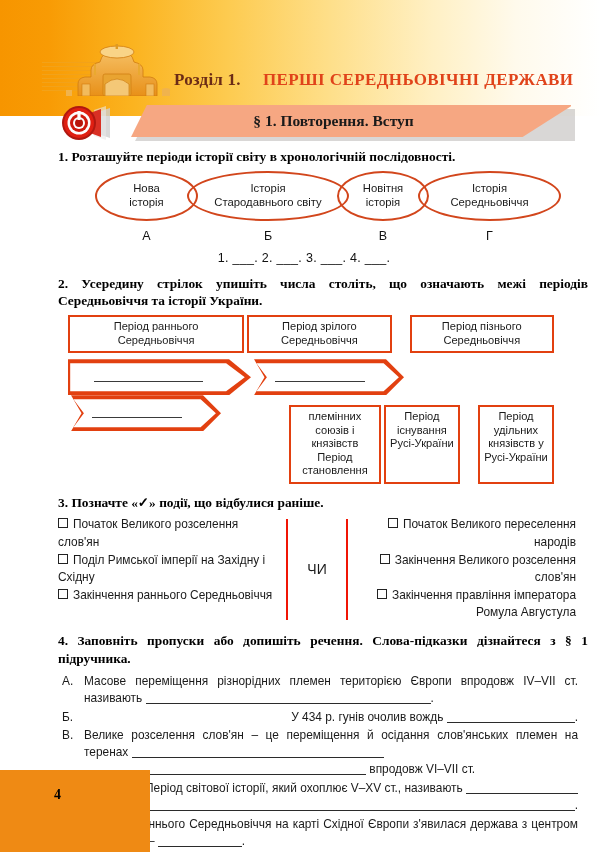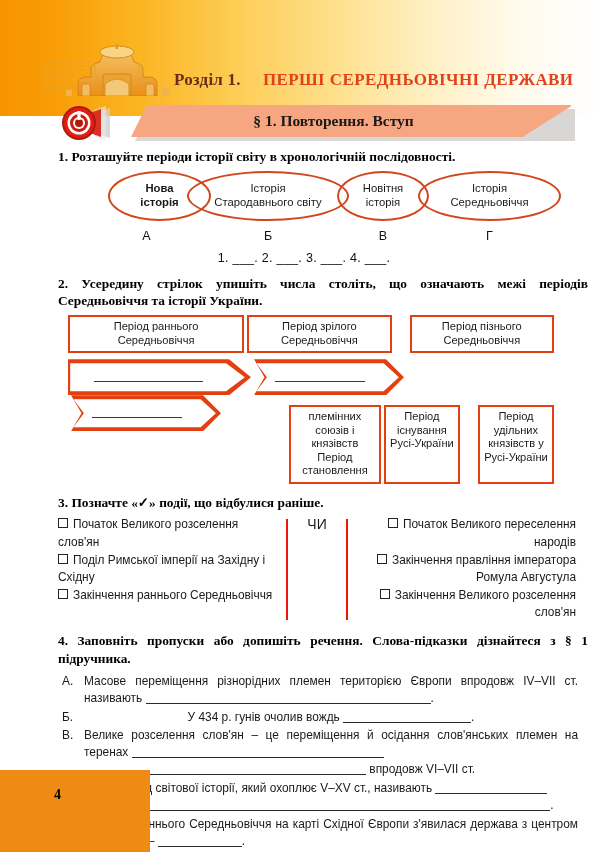--- a/index.html
+++ b/index.html
@@ -78,21 +78,21 @@
   }
   .ell {
     position: absolute; top: 0; height: 50px;
     border: 2.4px solid #d2461c; border-radius: 50%;
     background: transparent;
     display: flex; align-items: center; justify-content: center;
     text-align: center; font-family: "Liberation Sans", sans-serif;
     font-size: 11.3px; color: #1a1a1a; line-height: 1.18;
   }
   .ell span { display: block; }
-  .ell-1 { left: 108px;  width: 103px; font-weight: bold; }
+  .ell-1 { left: 95px;  width: 103px; }
   .ell-2 { left: 187px; width: 162px; }
   .ell-3 { left: 337px; width: 92px;  }
   .ell-4 { left: 418px; width: 143px; }
 
   .letter-row {
     position: relative; height: 20px;
     font-family: "Liberation Sans", sans-serif; font-size: 12.5px; color: #111;
   }
   .letter-row span { position: absolute; top: 0; text-align: center; }
   .lt-a { left: 95px;  width: 103px; }
@@ -162,21 +162,21 @@
   .chk-left  { width: 222px; }
   .chk-right { width: 222px; padding-left: 10px; text-align: right; }
   .chk-item { margin-bottom: 1px; }
   .cbox {
     display: inline-block; width: 10px; height: 10px;
     border: 1.3px solid #222; background: #fff;
     vertical-align: 0px; margin-right: 5px;
   }
   .sep-zone {
     width: 74px; position: relative; display: flex;
-    justify-content: center;
+    align-items: center; justify-content: center;
   }
   .sep-line {
     position: absolute; top: 3px; bottom: 2px; width: 2.4px; background: #f01505;
   }
   .sep-l { left: 6px; }
   .sep-r { right: 6px; }
   .sep-text {
     font-family: "Liberation Sans", sans-serif; font-size: 14px; color: #1a1a1a;
   }
 
@@ -185,21 +185,21 @@
   .ex4-list {
     padding: 0 22px 0 58px;
     font-family: "Liberation Sans", sans-serif; font-size: 11.9px;
     color: #1a1a1a;
   }
   .ex4-item {
     display: flex; margin-bottom: 2px; line-height: 1.42;
   }
   .ex4-mark { width: 26px; flex: 0 0 26px; padding-left: 4px; }
   .ex4-text { flex: 1 1 auto; text-align: justify; }
-  .ex4-text.nojust { text-align: center; }
+  .ex4-text.nojust { text-align: right; }
   .fill {
     display: inline-block; border-bottom: 1.1px solid #2b2b2b;
     height: 12px; vertical-align: -2px;
   }
   .f-long  { width: 285px; }
   .f-mid   { width: 128px; }
   .f-wide  { width: 252px; }
   .f-g1    { width: 108px; }
   .f-small { width: 84px; }
   .rline { display:block; }
@@ -380,24 +380,24 @@
         <div class="sep-line sep-l"></div>
         <div class="sep-text">ЧИ</div>
         <div class="sep-line sep-r"></div>
       </div>
 
       <div class="chk-col chk-right">
         <div class="chk-item">
           <span class="cbox"></span><span>Початок Великого переселення народів</span>
         </div>
         <div class="chk-item">
+          <span class="cbox"></span><span>Закінчення Великого розселення слов'ян</span>
+        </div>
+        <div class="chk-item">
           <span class="cbox"></span><span>Закінчення правління імператора Ромула Августула</span>
-        </div>
-        <div class="chk-item">
-          <span class="cbox"></span><span>Закінчення Великого розселення слов'ян</span>
         </div>
       </div>
     </div>
   </div>
 
   <div class="ex4">
     <p class="q-title tight">4. Заповніть пропуски або допишіть речення. Слова-підказки дізнайтеся з § 1 підручника.</p>
 
     <div class="ex4-list">
 

